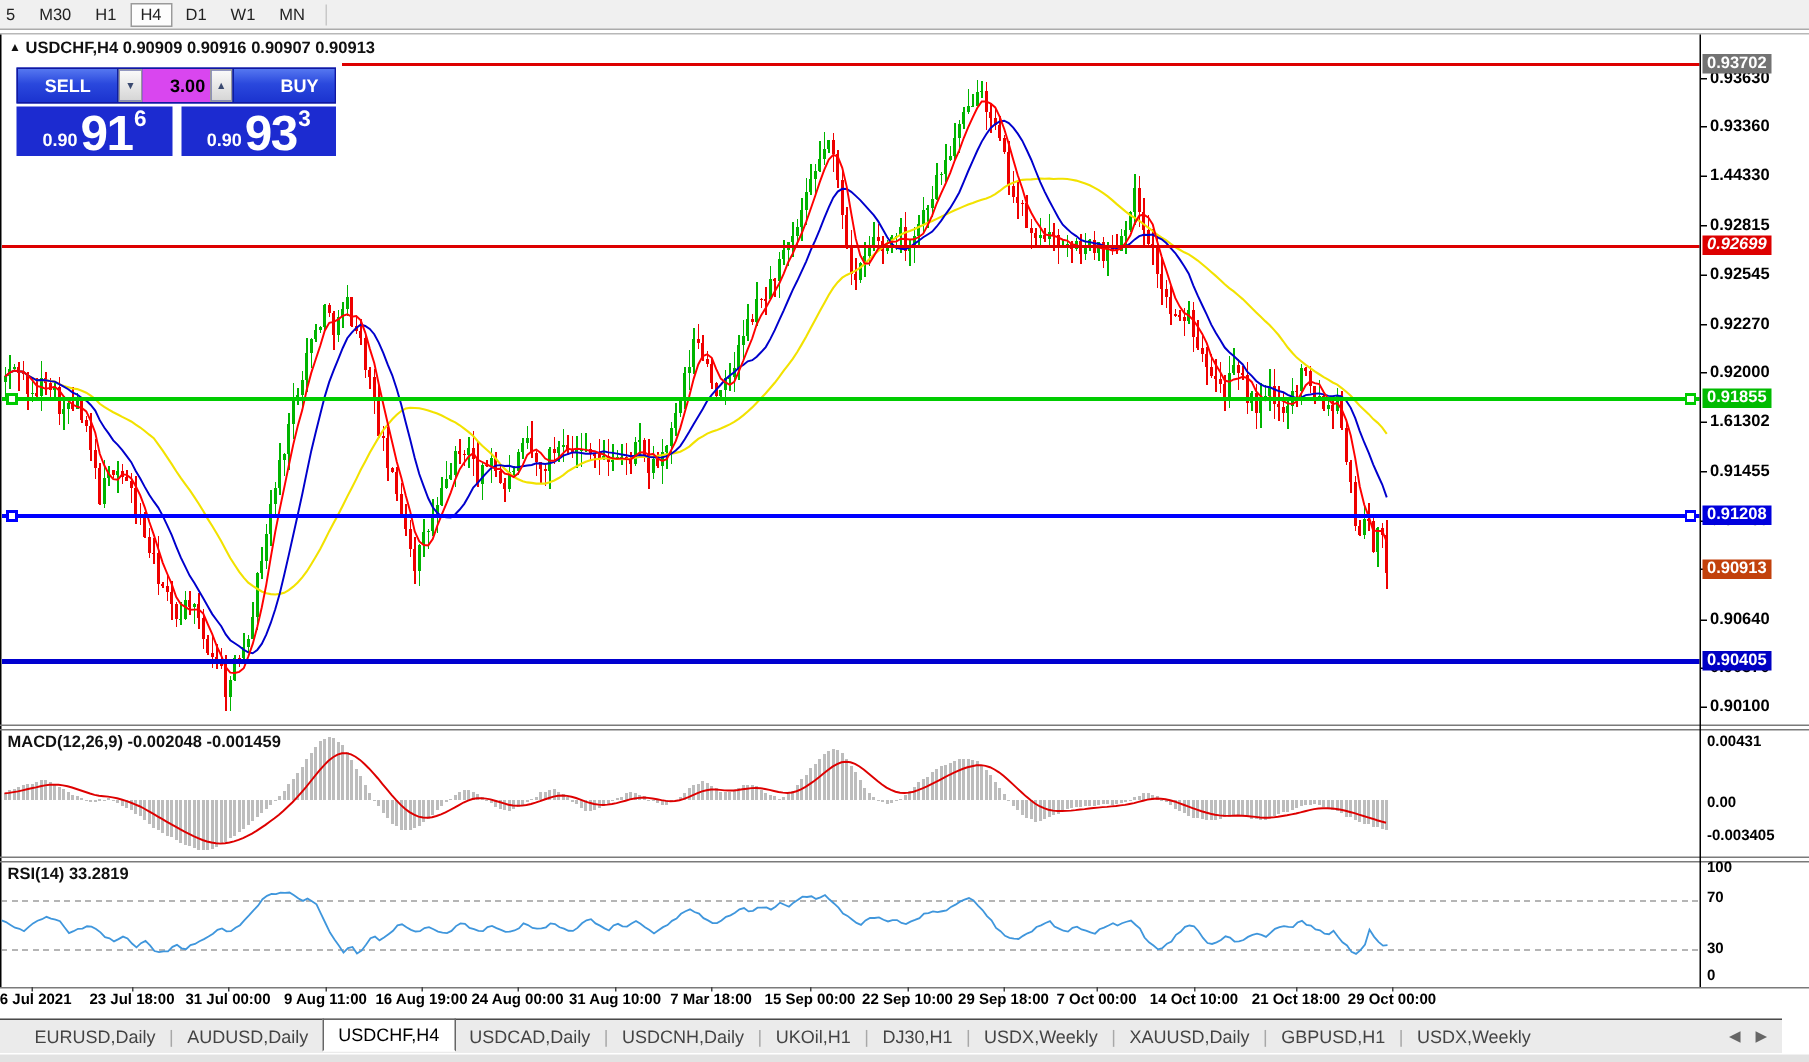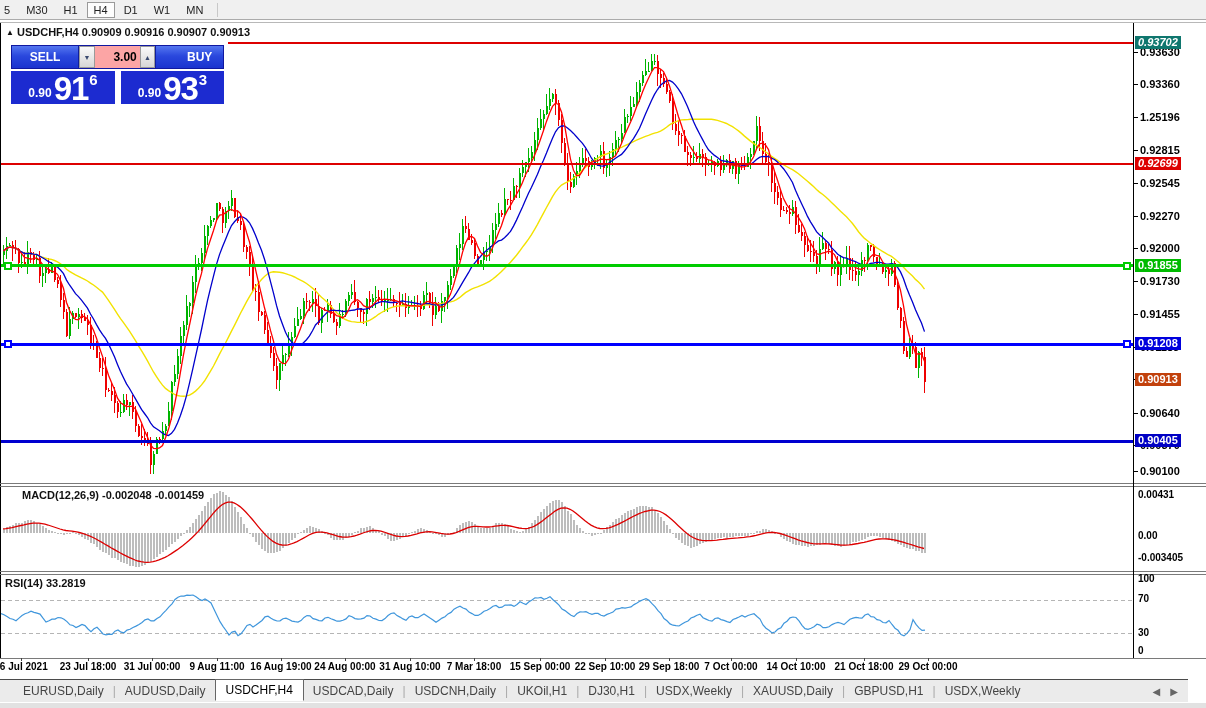--- a/index.html
+++ b/index.html
@@ -24,21 +24,21 @@
   #trade-panel{left:11px;top:45px;width:213px;height:59px;}
   #tp-row1{position:absolute;left:0;top:0;width:213px;height:24px;background:#1e32d2;
            border:1px solid #1018a0;box-sizing:border-box;display:flex;}
   .tp-btn{color:#fff;font-weight:bold;font-size:12px;display:flex;align-items:center;justify-content:center;
           background:linear-gradient(#5577f0 0%,#2a48dd 45%,#1b33cf 100%);cursor:pointer;}
   #sell-btn{width:78px;border-right:1px solid #0f1e9e;}
   #buy-btn{width:55px;margin-left:auto;border-left:1px solid #0f1e9e;padding-left:20px;}
   .spin-btn{width:18px;background:linear-gradient(#fafafa,#d6d6d6);border:1px solid #9a9a9a;
             box-sizing:border-box;display:flex;align-items:center;justify-content:center;
             font-size:7px;color:#3a4a70;cursor:pointer;}
-  #vol-input{width:39px;border:none;background:#fca5a5;font-size:12px;font-weight:bold;
+  #vol-input{width:39px;border:none;background:#d946ef;font-size:12px;font-weight:bold;
              text-align:right;padding:0 3px;font-family:"Liberation Sans",sans-serif;}
   .price-box{position:absolute;top:26px;height:33px;background:#1c2bd0;color:#fff;
              display:flex;align-items:flex-end;justify-content:center;padding-bottom:1px;box-sizing:border-box;}
   #bid-box{left:0;width:104px;}
   #ask-box{left:110px;width:103px;}
   .p-small{font-size:12px;font-weight:bold;margin:0 2px 3px 0;}
   .p-big{font-size:33px;font-weight:bold;line-height:0.85;letter-spacing:-1px;}
   .p-sup{font-size:15px;font-weight:bold;align-self:flex-start;margin:0 0 0 1px;}
   
   .hsep{left:0;width:1206px;height:1px;background:#7a7a7a;}
@@ -1055,64 +1055,64 @@
       <rect x="901.5" y="46" width="2" height="13.994907719599638" fill="#bdbdbd"></rect>
       <rect x="904.5" y="46" width="2" height="15.310496806963577" fill="#bdbdbd"></rect>
       <rect x="907.5" y="46" width="2" height="16.414032069254283" fill="#bdbdbd"></rect>
       <rect x="910.5" y="46" width="2" height="16.477428275808563" fill="#bdbdbd"></rect>
       <rect x="913.5" y="46" width="2" height="18.2455002466739" fill="#bdbdbd"></rect>
       <rect x="916.5" y="46" width="2" height="18.133445771504242" fill="#bdbdbd"></rect>
       <rect x="919.5" y="46" width="2" height="19.50375112788261" fill="#bdbdbd"></rect>
       <rect x="922.5" y="46" width="2" height="20.014962632176122" fill="#bdbdbd"></rect>
       <polyline points="2,41.9 5,41.6 8,41.1 11,40.6 14,39.9 17,39.2 20,38.5 23,37.9 26,37.2 29,36.6 32,36.2 35,36.1 38,36.2 41,36.6 44,37.2 47,38.0 50,39.0 53,40.0 56,41.0 59,42.0 62,42.9 65,43.5 68,43.8 71,44.1 74,44.6 77,45.2 80,46.0 83,46.9 86,48.0 89,49.2 92,50.5 95,52.0 98,53.7 101,55.4 104,57.2 107,58.9 110,60.7 113,62.4 116,64.1 119,65.8 122,67.4 125,68.9 128,70.4 131,71.7 134,73.0 137,74.0 140,74.7 143,75.2 146,75.4 149,75.2 152,74.7 155,73.9 158,72.9 161,71.7 164,70.3 167,68.7 170,66.9 173,64.9 176,62.9 179,60.7 182,58.5 185,56.1 188,53.5 191,50.7 194,47.8 197,44.6 200,41.2 203,37.7 206,34.0 209,30.3 212,26.6 215,23.2 218,20.2 221,17.8 224,16.1 227,15.2 230,15.1 233,15.9 236,17.5 239,19.6 242,22.3 245,25.3 248,28.6 251,32.0 254,35.7 257,39.3 260,42.9 263,46.3 266,49.4 269,52.1 272,54.4 275,56.1 278,57.4 281,58.0 284,58.2 287,57.8 290,57.0 293,55.9 296,54.6 299,53.0 302,51.4 305,49.7 308,48.0 311,46.7 314,45.7 317,45.2 320,45.1 323,45.4 326,45.9 329,46.8 332,47.7 335,48.6 338,49.5 341,50.0 344,50.2 347,50.1 350,49.7 353,49.0 356,48.1 359,47.1 362,46.0 365,45.0 368,44.1 371,43.5 374,43.3 377,43.6 380,44.2 383,45.0 386,46.1 389,47.2 392,48.2 395,49.0 398,49.4 401,49.6 404,49.4 407,49.0 410,48.4 413,47.6 416,46.8 419,45.9 422,45.3 425,44.9 428,44.7 431,44.9 434,45.3 437,45.8 440,46.4 443,46.9 446,47.1 449,47.0 452,46.5 455,45.6 458,44.4 461,43.1 464,41.8 467,40.6 470,39.8 473,39.3 476,39.3 479,39.6 482,39.9 485,40.0 488,40.0 491,39.7 494,39.2 497,38.8 500,38.4 503,38.3 506,38.5 509,39.0 512,39.6 515,40.3 518,41.0 521,41.4 524,41.6 527,41.3 530,40.5 533,39.3 536,37.6 539,35.6 542,33.5 545,31.1 548,28.7 551,26.4 554,24.1 557,22.4 560,21.2 563,20.9 566,21.2 569,22.3 572,24.0 575,26.2 578,28.7 581,31.2 584,33.7 587,36.0 590,38.1 593,39.6 596,40.8 599,41.5 602,41.7 605,41.4 608,40.8 611,39.8 614,38.6 617,37.3 620,35.8 623,34.3 626,32.7 629,31.1 632,29.5 635,28.1 638,26.7 641,25.5 644,24.5 647,23.8 650,23.2 653,23.1 656,23.6 659,24.5 662,26.0 665,27.9 668,30.2 671,32.8 674,35.6 677,38.4 680,41.2 683,43.9 686,46.4 689,48.7 692,50.5 695,51.8 698,52.8 701,53.4 704,53.7 707,53.7 710,53.6 713,53.4 716,53.1 719,52.7 722,52.4 725,52.0 728,51.7 731,51.4 734,51.1 737,50.9 740,50.6 743,50.3 746,49.9 749,49.6 752,49.0 755,48.4 758,47.6 761,46.8 764,46.1 767,45.7 770,45.4 773,45.5 776,45.8 779,46.5 782,47.3 785,48.4 788,49.5 791,50.6 794,51.7 797,52.8 800,53.8 803,54.7 806,55.5 809,56.2 812,56.6 815,56.8 818,56.9 821,56.8 824,56.7 827,56.8 830,57.0 833,57.3 836,57.6 839,58.0 842,58.1 845,58.1 848,57.9 851,57.5 854,57.0 857,56.5 860,55.9 863,55.3 866,54.6 869,53.8 872,53.1 875,52.4 878,52.0 881,51.8 884,51.8 887,52.0 890,52.3 893,52.8 896,53.5 899,54.3 902,55.1 905,56.1 908,57.0 911,57.9 914,58.8 917,59.8 920,60.7 923,61.5" fill="none" stroke="#dd0000" stroke-width="1.3" shape-rendering="auto"></polyline>
     </svg>
-  <div class="ind-legend abs" style="left:22px;top:489px;">MACD(12,26,9) -0.002048 -0.001459</div>
+  <div class="ind-legend abs" style="left:5px;top:489px;">MACD(12,26,9) -0.002048 -0.001459</div>
 
   <div class="hsep abs" style="top:571px;"></div>
   <div class="hsep abs" style="top:574px;"></div>
 
   <svg id="svg-rsi" class="abs" style="left:1px;top:575px;" width="1132" height="83">
       <line x1="0" y1="25.600000000000023" x2="1132" y2="25.600000000000023" stroke="#b5b5b5" stroke-width="1" stroke-dasharray="4,3"></line>
       <line x1="0" y1="58.39999999999998" x2="1132" y2="58.39999999999998" stroke="#b5b5b5" stroke-width="1" stroke-dasharray="4,3"></line>
       <polyline points="0,38.6 3,39.7 6,41.6 9,43.5 12,44.2 15,45.8 18,43.1 21,40.6 24,38.8 27,37.8 30,36.2 33,37.4 36,38.1 39,39.1 42,43.2 45,47.1 48,45.8 51,44.2 54,44.1 57,42.5 60,42.8 63,44.3 66,46.6 69,49.8 72,50.5 75,52.6 78,51.1 81,49.4 84,50.6 87,54.0 90,56.6 93,53.8 96,52.3 99,55.3 102,59.0 105,59.8 108,59.2 111,59.3 114,56.2 117,54.9 120,57.2 123,57.8 126,55.1 129,54.3 132,52.5 135,51.1 138,49.4 141,47.5 144,44.9 147,44.0 150,45.9 153,45.8 156,43.5 159,41.8 162,38.4 165,35.3 168,31.9 171,28.8 174,24.5 177,22.2 180,21.0 183,21.1 186,20.1 189,20.3 192,20.0 195,21.8 198,24.0 201,25.6 204,24.0 207,25.8 210,27.9 213,34.2 216,40.5 219,46.7 222,51.3 225,55.5 228,60.1 231,57.1 234,56.3 237,60.7 240,58.8 243,54.8 246,50.5 249,49.4 252,51.9 255,50.0 258,47.8 261,45.5 264,41.9 267,41.2 270,43.2 273,44.9 276,46.0 279,45.8 282,43.7 285,43.1 288,44.5 291,46.1 294,46.7 297,47.1 300,45.6 303,42.4 306,40.6 309,40.9 312,43.6 315,44.4 318,45.6 321,45.8 324,43.0 327,42.3 330,43.7 333,44.9 336,46.2 339,46.1 342,45.3 345,43.9 348,40.6 351,41.7 354,43.6 357,44.1 360,43.9 363,43.2 366,40.6 369,41.0 372,43.2 375,44.1 378,45.5 381,45.6 384,43.6 387,40.5 390,38.5 393,37.8 396,40.6 399,42.1 402,43.9 405,45.3 408,42.0 411,40.9 414,42.6 417,42.7 420,40.7 423,39.0 426,40.9 429,43.1 432,45.0 435,47.3 438,45.2 441,43.1 444,41.7 447,38.9 450,37.4 453,34.2 456,32.5 459,31.2 462,33.0 465,34.1 468,37.1 471,38.6 474,40.4 477,40.4 480,38.7 483,36.2 486,35.2 489,33.5 492,31.2 495,30.4 498,32.6 501,32.2 504,30.1 507,30.1 510,29.9 513,31.4 516,29.5 519,26.8 522,28.2 525,29.5 528,26.8 531,24.9 534,22.8 537,23.0 540,22.5 543,24.3 546,23.2 549,21.7 552,24.7 555,27.3 558,30.1 561,34.0 564,35.6 567,38.0 570,40.3 573,41.6 576,38.6 579,36.9 582,37.0 585,36.6 588,38.2 591,39.3 594,38.4 597,38.4 600,40.3 603,41.1 606,39.4 609,38.3 612,37.1 615,34.1 618,33.7 621,32.6 624,33.1 627,32.5 630,31.9 633,29.6 636,28.1 639,26.1 642,24.8 645,23.7 648,25.3 651,28.7 654,31.7 657,35.7 660,38.6 663,43.6 666,45.8 669,48.9 672,50.2 675,50.7 678,51.0 681,48.9 684,47.2 687,46.0 690,43.0 693,41.9 696,40.3 699,39.1 702,42.7 705,44.1 708,45.5 711,46.1 714,43.5 717,42.8 720,44.6 723,45.4 726,46.6 729,47.5 732,44.5 735,43.4 738,42.0 741,40.5 744,42.0 747,40.5 750,39.5 753,38.7 756,41.5 759,44.1 762,50.0 765,53.2 768,55.3 771,57.9 774,57.0 777,54.1 780,52.7 783,48.2 786,46.2 789,42.9 792,42.0 795,42.5 798,45.8 801,50.3 804,53.7 807,54.3 810,53.2 813,51.7 816,49.2 819,50.1 822,52.7 825,52.6 828,51.7 831,49.6 834,48.3 837,47.4 840,48.3 843,49.6 846,46.9 849,44.2 852,43.1 855,42.4 858,42.9 861,43.1 864,40.0 867,38.9 870,41.6 873,42.0 876,44.6 879,45.2 882,47.5 885,47.8 888,45.5 891,49.5 894,53.2 897,55.3 900,59.6 903,60.9 906,58.4 909,54.7 912,44.7 915,49.4 918,52.9 921,55.4 924,55.1" fill="none" stroke="#3f96dc" stroke-width="1.2" shape-rendering="auto"></polyline>
     </svg>
   <div class="ind-legend abs" style="left:5px;top:577px;">RSI(14) 33.2819</div>
 
   <div class="hsep abs" style="top:658px;"></div>
 
   <div id="price-axis" class="abs">
       <div class="ax-tick" style="top: 28.6918px;">0.93630</div>
       <div class="ax-dash" style="top: 28.6918px;"></div>
       <div class="ax-tick" style="top: 61.2862px;">0.93360</div>
       <div class="ax-dash" style="top: 61.2862px;"></div>
-      <div class="ax-tick" style="top: 94.4842px;">1.25196</div>
+      <div class="ax-tick" style="top: 94.4842px;">1.44330</div>
       <div class="ax-dash" style="top: 94.4842px;"></div>
       <div class="ax-tick" style="top: 127.079px;">0.92815</div>
       <div class="ax-dash" style="top: 127.079px;"></div>
       <div class="ax-tick" style="top: 159.673px;">0.92545</div>
       <div class="ax-dash" style="top: 159.673px;"></div>
       <div class="ax-tick" style="top: 192.871px;">0.92270</div>
       <div class="ax-dash" style="top: 192.871px;"></div>
       <div class="ax-tick" style="top: 225.465px;">0.92000</div>
       <div class="ax-dash" style="top: 225.465px;"></div>
-      <div class="ax-tick" style="top: 258.06px;">0.91730</div>
+      <div class="ax-tick" style="top: 258.06px;">1.61302</div>
       <div class="ax-dash" style="top: 258.06px;"></div>
       <div class="ax-tick" style="top: 291.258px;">0.91455</div>
       <div class="ax-dash" style="top: 291.258px;"></div>
       <div class="ax-tick" style="top: 323.852px;">0.91185</div>
       <div class="ax-dash" style="top: 323.852px;"></div>
       <div class="ax-tick" style="top: 356.447px;">0.90915</div>
       <div class="ax-dash" style="top: 356.447px;"></div>
       <div class="ax-tick" style="top: 389.645px;">0.90640</div>
       <div class="ax-dash" style="top: 389.645px;"></div>
       <div class="ax-tick" style="top: 422.239px;">0.90370</div>
       <div class="ax-dash" style="top: 422.239px;"></div>
       <div class="ax-tick" style="top: 448px;">0.90100</div>
       <div class="ax-dash" style="top: 448px;"></div>
-      <div class="ax-flag" style="top: 20px; background: #0f766e; font-style: italic;">0.93702</div>
+      <div class="ax-flag" style="top: 20px; background: #737373;">0.93702</div>
       <div class="ax-flag" style="top: 141.082px; background: rgb(221, 0, 0); font-style: italic;">0.92699</div>
       <div class="ax-flag" style="top: 242.97px; background: rgb(0, 187, 0);">0.91855</div>
       <div class="ax-flag" style="top: 321.076px; background: rgb(0, 0, 221);">0.91208</div>
       <div class="ax-flag" style="top: 418.014px; background: rgb(0, 0, 196);">0.90405</div>
       <div class="ax-flag" style="top: 356.688px; background: #c2410c;">0.90913</div>
       <div class="ind-scale" style="top: 466px;">0.00431</div>
       <div class="ind-scale" style="top: 507px;">0.00</div>
       <div class="ind-scale" style="top: 529px;">-0.003405</div>
       <div class="ind-scale" style="top: 550px;">100</div>
       <div class="ind-scale" style="top: 570px;">70</div>

